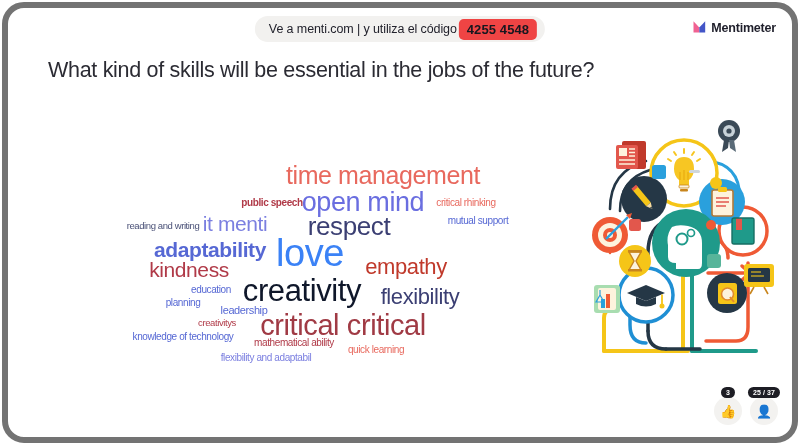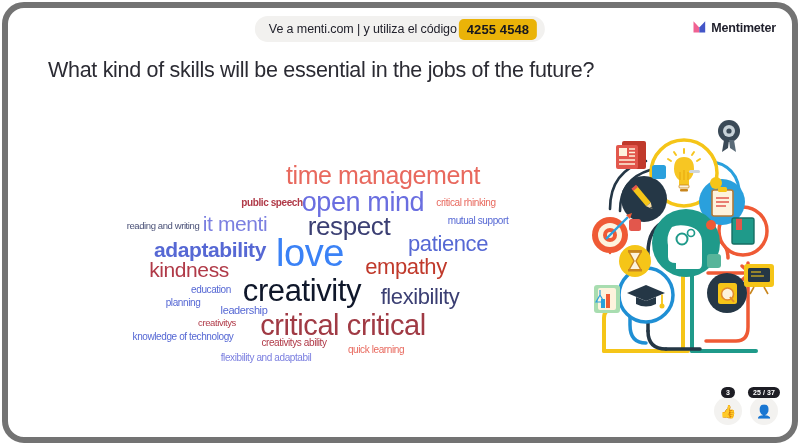--- a/index.html
+++ b/index.html
@@ -43,21 +43,21 @@
     padding: 0 8px 0 14px;
     white-space: nowrap;
   }
   #code-pill .lead {
     font-size: 12.5px;
     color: #22222c;
     letter-spacing: -0.1px;
   }
   #code-pill .code-box {
     margin-left: 2px;
-    background: #eab308;
+    background: #ef4444;
     border-radius: 5px;
     padding: 3px 8px 3px 8px;
     font-size: 13px;
     font-weight: bold;
     color: #17171f;
     letter-spacing: 0.1px;
   }
 
   
   #logo {
@@ -170,32 +170,31 @@
       <span class="w" style="left: 335px; top: 27px; font-size: 25px; color: rgb(232, 105, 94); font-weight: normal;">time management</span>
       <span class="w" style="left: 224px; top: 55px; font-size: 10px; color: rgb(176, 58, 72); font-weight: bold;">public speech</span>
       <span class="w" style="left: 315px; top: 54px; font-size: 27px; color: rgb(106, 110, 224); font-weight: normal;">open mind</span>
       <span class="w" style="left: 418px; top: 55px; font-size: 10px; color: rgb(232, 105, 94); font-weight: normal;">critical rhinking</span>
       <span class="w" style="left: 115px; top: 78px; font-size: 9.5px; color: rgb(74, 81, 119); font-weight: normal;">reading and writing</span>
       <span class="w" style="left: 187px; top: 75px; font-size: 21px; color: rgb(123, 127, 224); font-weight: normal;">it menti</span>
       <span class="w" style="left: 301px; top: 78px; font-size: 26px; color: rgb(59, 63, 115); font-weight: normal;">respect</span>
       <span class="w" style="left: 430px; top: 73px; font-size: 10px; color: rgb(86, 104, 212); font-weight: normal;">mutual support</span>
       <span class="w" style="left: 162px; top: 101px; font-size: 21px; color: rgb(86, 104, 212); font-weight: bold;">adaptability</span>
       <span class="w" style="left: 262px; top: 105px; font-size: 38px; color: #3b82f6; font-weight: normal;">love</span>
-      <span class="w" style="left: 400px; top: 96px; font-size: 22px; color: rgb(86, 104, 212); font-weight: normal;">patience</span>
       <span class="w" style="left: 141px; top: 121px; font-size: 21px; color: rgb(176, 58, 72); font-weight: normal;">kindness</span>
       <span class="w" style="left: 358px; top: 119px; font-size: 22px; color: rgb(192, 57, 43); font-weight: normal;">empathy</span>
       <span class="w" style="left: 163px; top: 142px; font-size: 10px; color: rgb(86, 104, 212); font-weight: normal;">education</span>
       <span class="w" style="left: 254px; top: 142px; font-size: 31px; color: #0f172a; font-weight: normal;">creativity</span>
       <span class="w" style="left: 372px; top: 149px; font-size: 22px; color: rgb(59, 63, 115); font-weight: normal;">flexibility</span>
       <span class="w" style="left: 135px; top: 155px; font-size: 10px; color: rgb(86, 104, 212); font-weight: normal;">planning</span>
       <span class="w" style="left: 196px; top: 162px; font-size: 11px; color: rgb(86, 104, 212); font-weight: normal;">leadership</span>
       <span class="w" style="left: 169px; top: 175px; font-size: 9.5px; color: rgb(176, 58, 72); font-weight: normal;">creativitys</span>
       <span class="w" style="left: 295px; top: 177px; font-size: 29px; color: rgb(160, 58, 68); font-weight: normal;">critical critical</span>
       <span class="w" style="left: 135px; top: 189px; font-size: 10px; color: rgb(86, 104, 212); font-weight: normal;">knowledge of technology</span>
-      <span class="w" style="left: 246px; top: 195px; font-size: 10px; color: rgb(176, 58, 72); font-weight: normal;">creativitys ability</span>
+      <span class="w" style="left: 246px; top: 195px; font-size: 10px; color: rgb(176, 58, 72); font-weight: normal;">mathematical ability</span>
       <span class="w" style="left: 328px; top: 202px; font-size: 10px; color: rgb(232, 105, 94); font-weight: normal;">quick learning</span>
       <span class="w" style="left: 218px; top: 210px; font-size: 10px; color: rgb(123, 127, 224); font-weight: normal;">flexibility and adaptabil</span>
     </div>
 
   <div id="illo">
     <svg viewBox="0 0 190 255" width="190" height="255">
 
       <g fill="none" stroke-linecap="round">
 
         <path d="M16 238 L16 205 Q16 196 25 196" stroke="#f5c518" stroke-width="4"></path>

